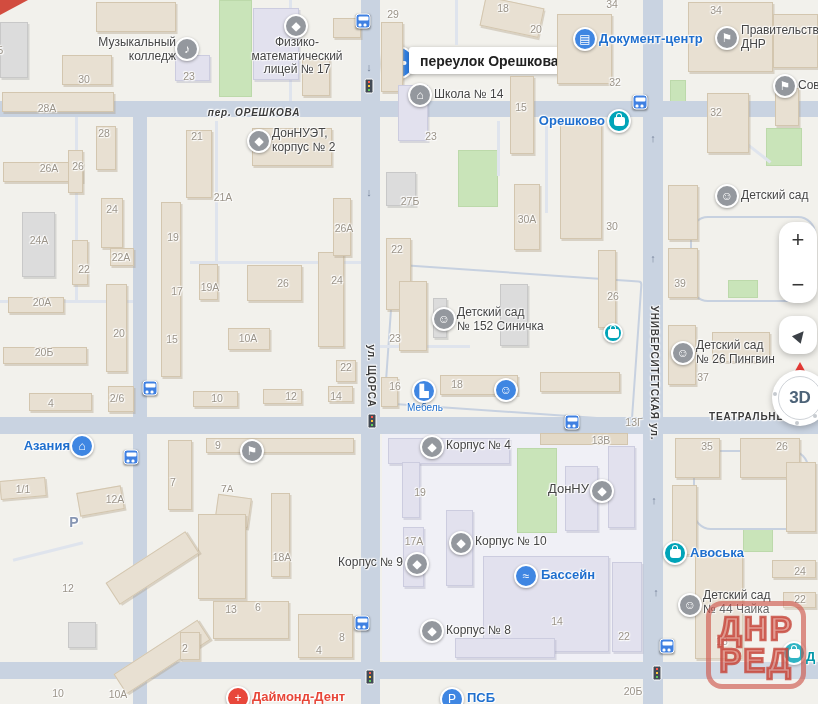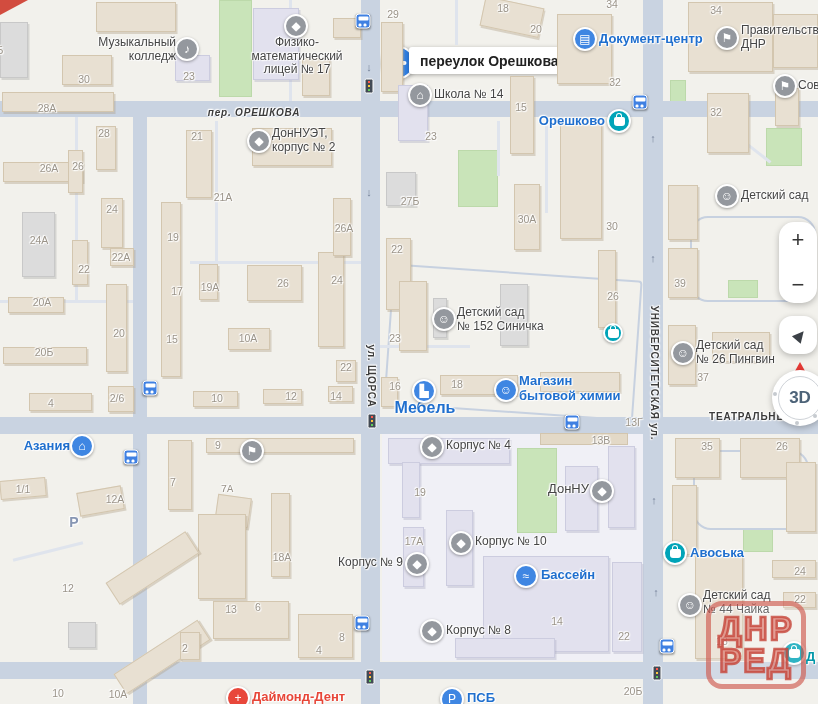--- a/index.html
+++ b/index.html
@@ -346,26 +346,22 @@
       <span class="bagic"></span>
     </div>
     <div class="abs poilab halo" style="top: 320px; transform: translateY(-50%); color: rgb(69, 69, 69); font-size: 12px; font-weight: 500; left: 457px;">
       <div>Детский сад</div>
       <div>№ 152 Синичка</div>
     </div>
     <div class="abs poiicon ic-grey" style="left: 444px; top: 319px; width: 24px; height: 24px; font-size: 12px;">☺</div>
     <div class="abs poiicon ic-teal" style="left: 613px; top: 333px; width: 20px; height: 20px; font-size: 10px;">
       <span class="bagic"></span>
     </div>
-    <div class="abs poilab halo" style="top: 389px; transform: translateY(-50%); color: rgb(31, 111, 206); font-size: 13px; font-weight: 700; left: 519px;">
-      <div>Магазин</div>
-      <div>бытовой химии</div>
-    </div>
     <div class="abs poiicon ic-blue" style="left: 506px; top: 390px; width: 24px; height: 24px; font-size: 12px;">☺</div>
-    <div class="abs poilab halo" style="top: 408px; transform: translate(-50%, -50%); color: rgb(31, 111, 206); font-size: 16px; font-weight: 700; left: 425px; text-align: center;">
+    <div class="abs poilab halo" style="top: 408px; transform: translate(-50%, -50%); color: rgb(31, 111, 206); font-size: 10px; font-weight: 400; left: 425px; text-align: center;">
       <div>Мебель</div>
     </div>
     <div class="abs poiicon ic-blue" style="left: 424px; top: 391px; width: 24px; height: 24px; font-size: 12px;">▙</div>
     <div class="abs poilab halo" style="top: 353px; transform: translateY(-50%); color: rgb(69, 69, 69); font-size: 12px; font-weight: 500; left: 696px;">
       <div>Детский сад</div>
       <div>№ 26 Пингвин</div>
     </div>
     <div class="abs poiicon ic-grey" style="left: 683px; top: 353px; width: 24px; height: 24px; font-size: 12px;">☺</div>
     <div class="abs poilab halo" style="top: 446px; transform: translateY(-50%); color: rgb(31, 111, 206); font-size: 13px; font-weight: 700; right: 748px; text-align: right;">
       <div>Азания</div>

